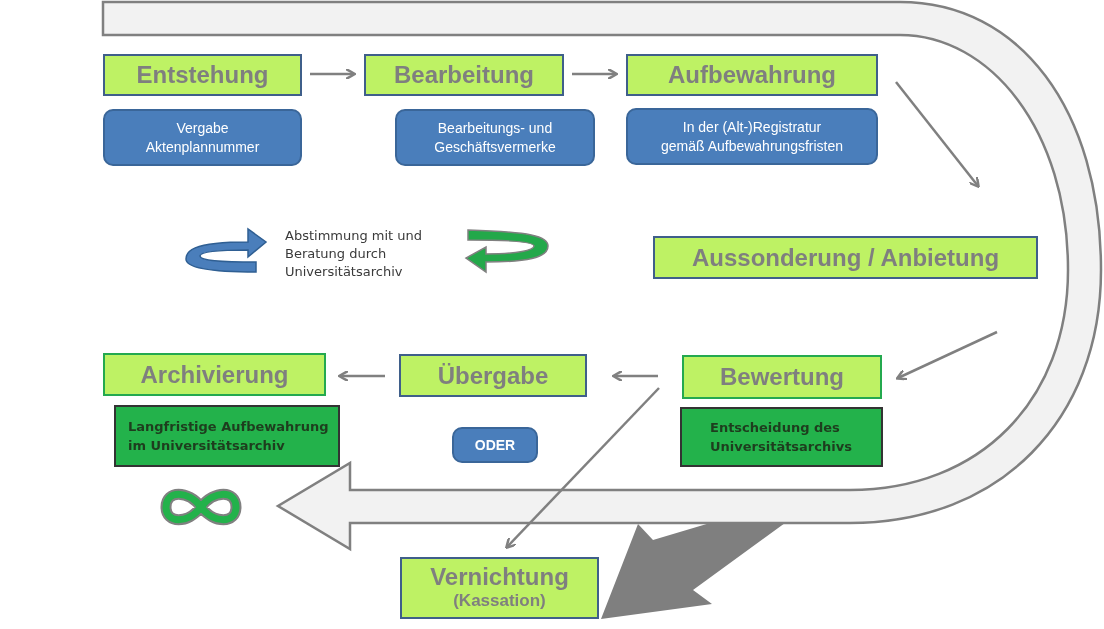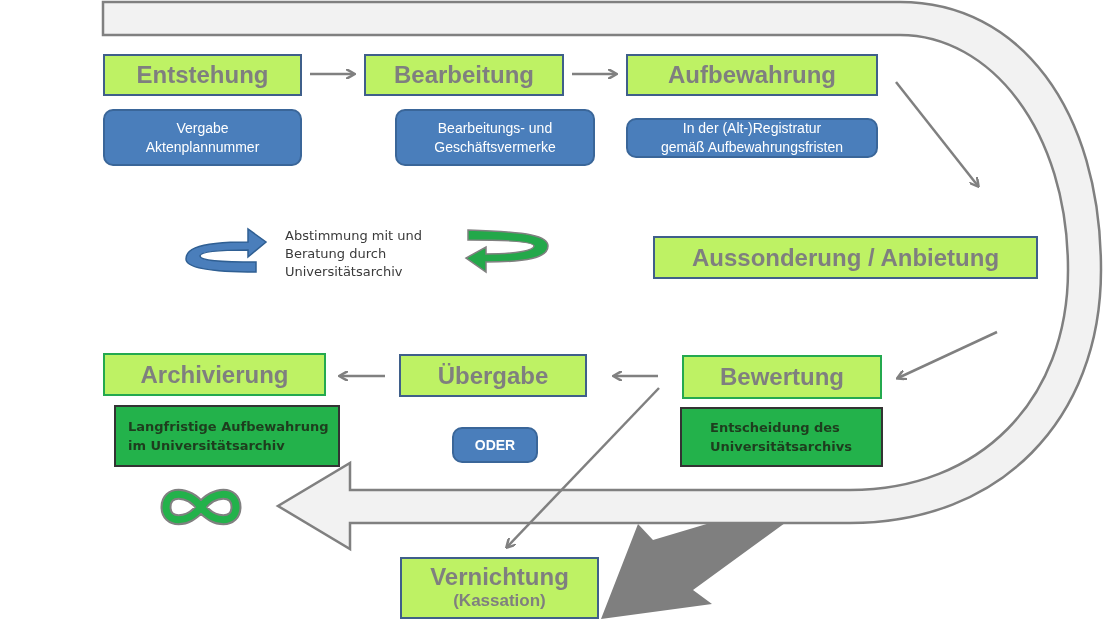--- a/index.html
+++ b/index.html
@@ -89,21 +89,21 @@
 </div>
 
 <div class="note-blue" style="left:103px;top:109px;width:199px;height:57px;">
   <span>Vergabe</span>
   <span>Aktenplannummer</span>
 </div>
 <div class="note-blue" style="left:364px;top:109px;width:200px;height:57px;margin-left:31px;">
   <span>Bearbeitungs- und</span>
   <span>Geschäftsvermerke</span>
 </div>
-<div class="note-blue" style="left:626px;top:118px;width:252px;height:40px;">
+<div class="note-blue" style="left:626px;top:108px;width:252px;height:57px;">
   <span>In der (Alt-)Registratur</span>
   <span>gemäß Aufbewahrungsfristen</span>
 </div>
 <div class="note-blue" style="left:452px;top:427px;width:86px;height:36px;font-weight:bold;font-size:14px;">
   <span>ODER</span>
 </div>
 
 <div class="note-green" style="left:102px;top:405px;width:226px;height:62px;margin-left:12px;">
   <span>Langfristige Aufbewahrung</span>
   <span>im Universitätsarchiv</span>

